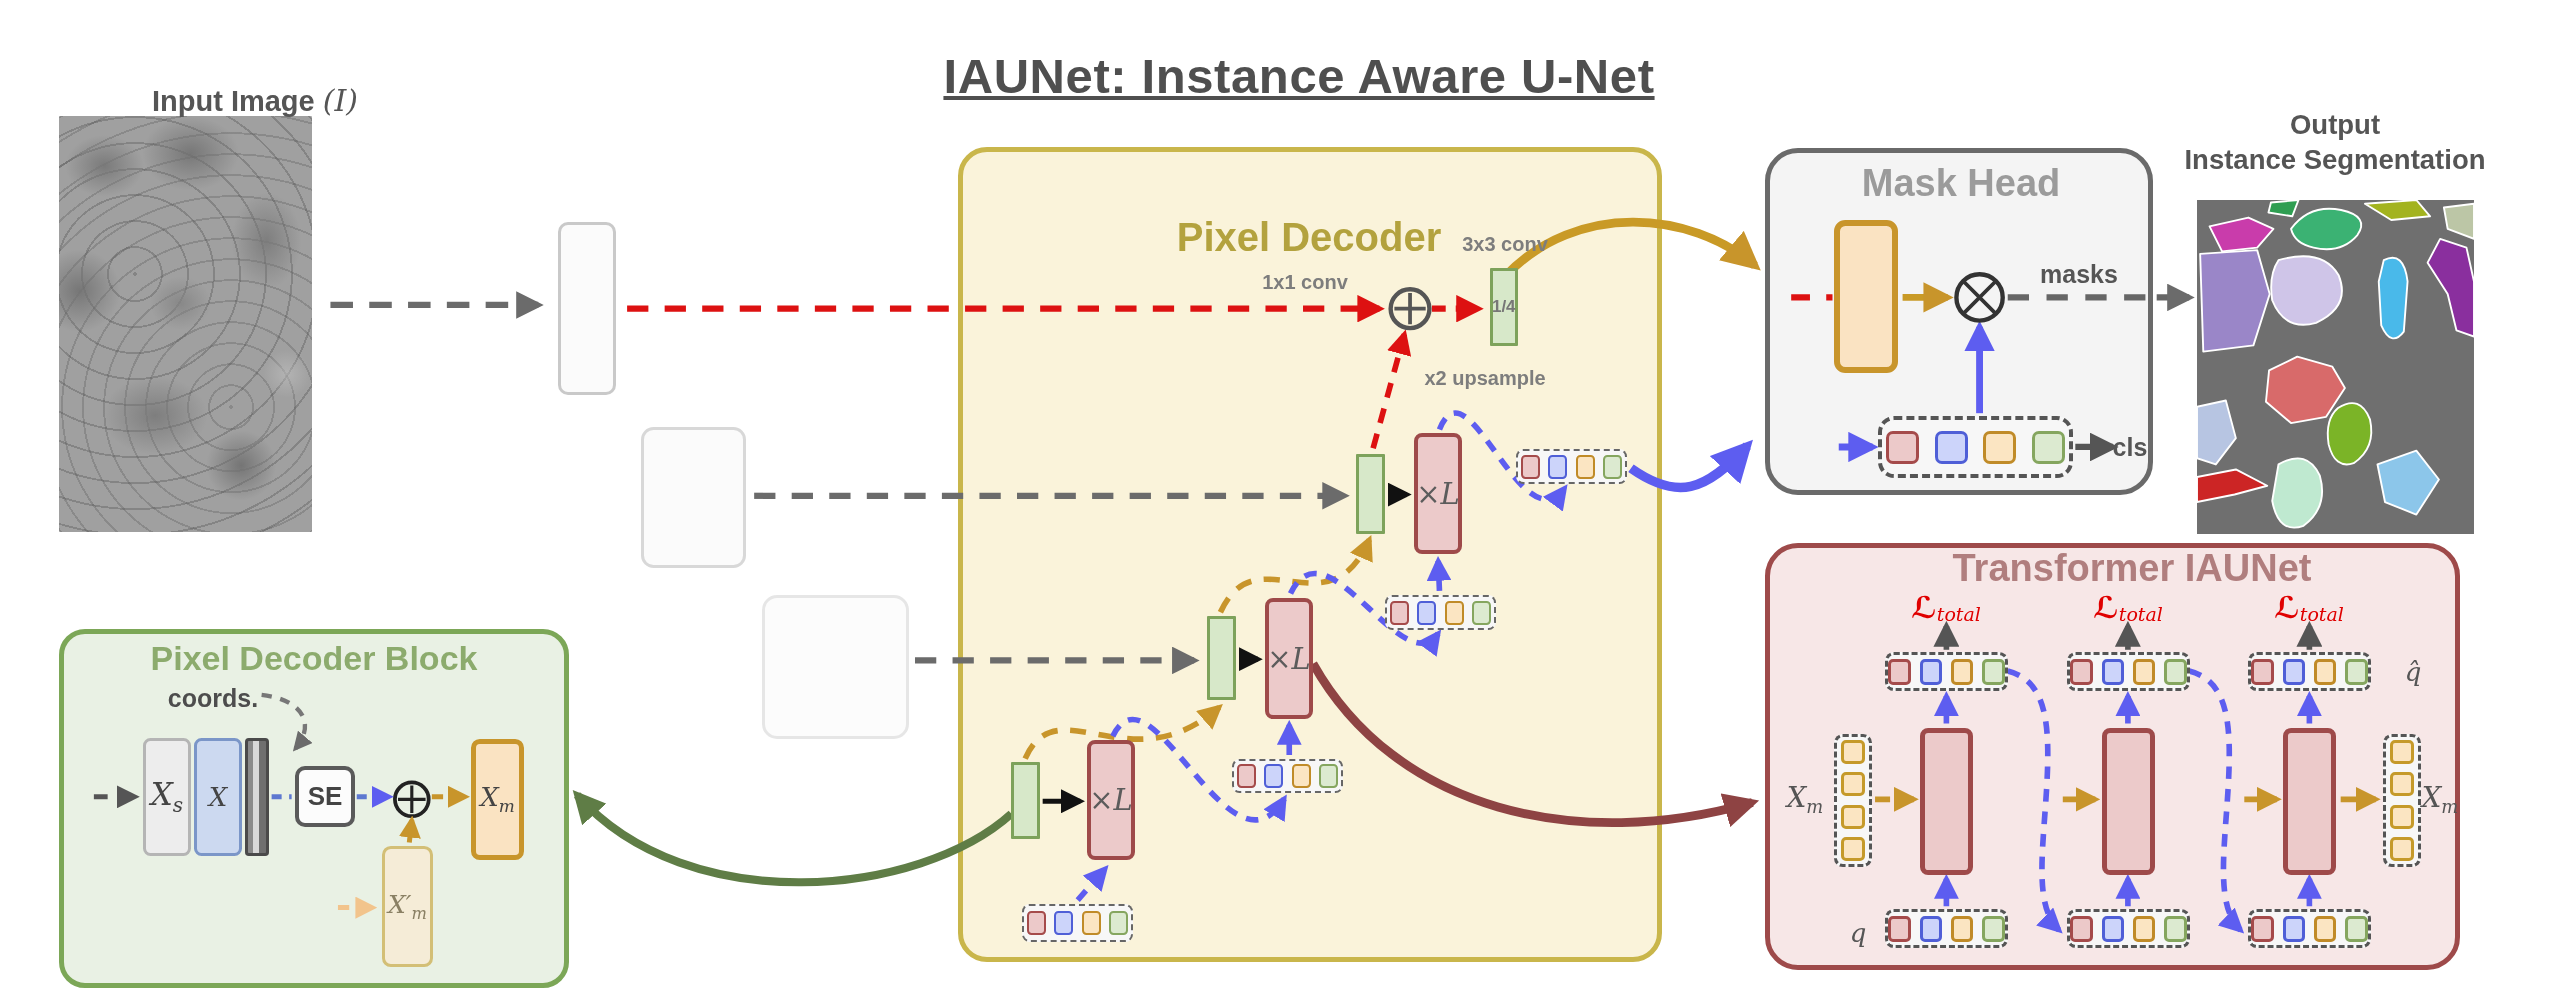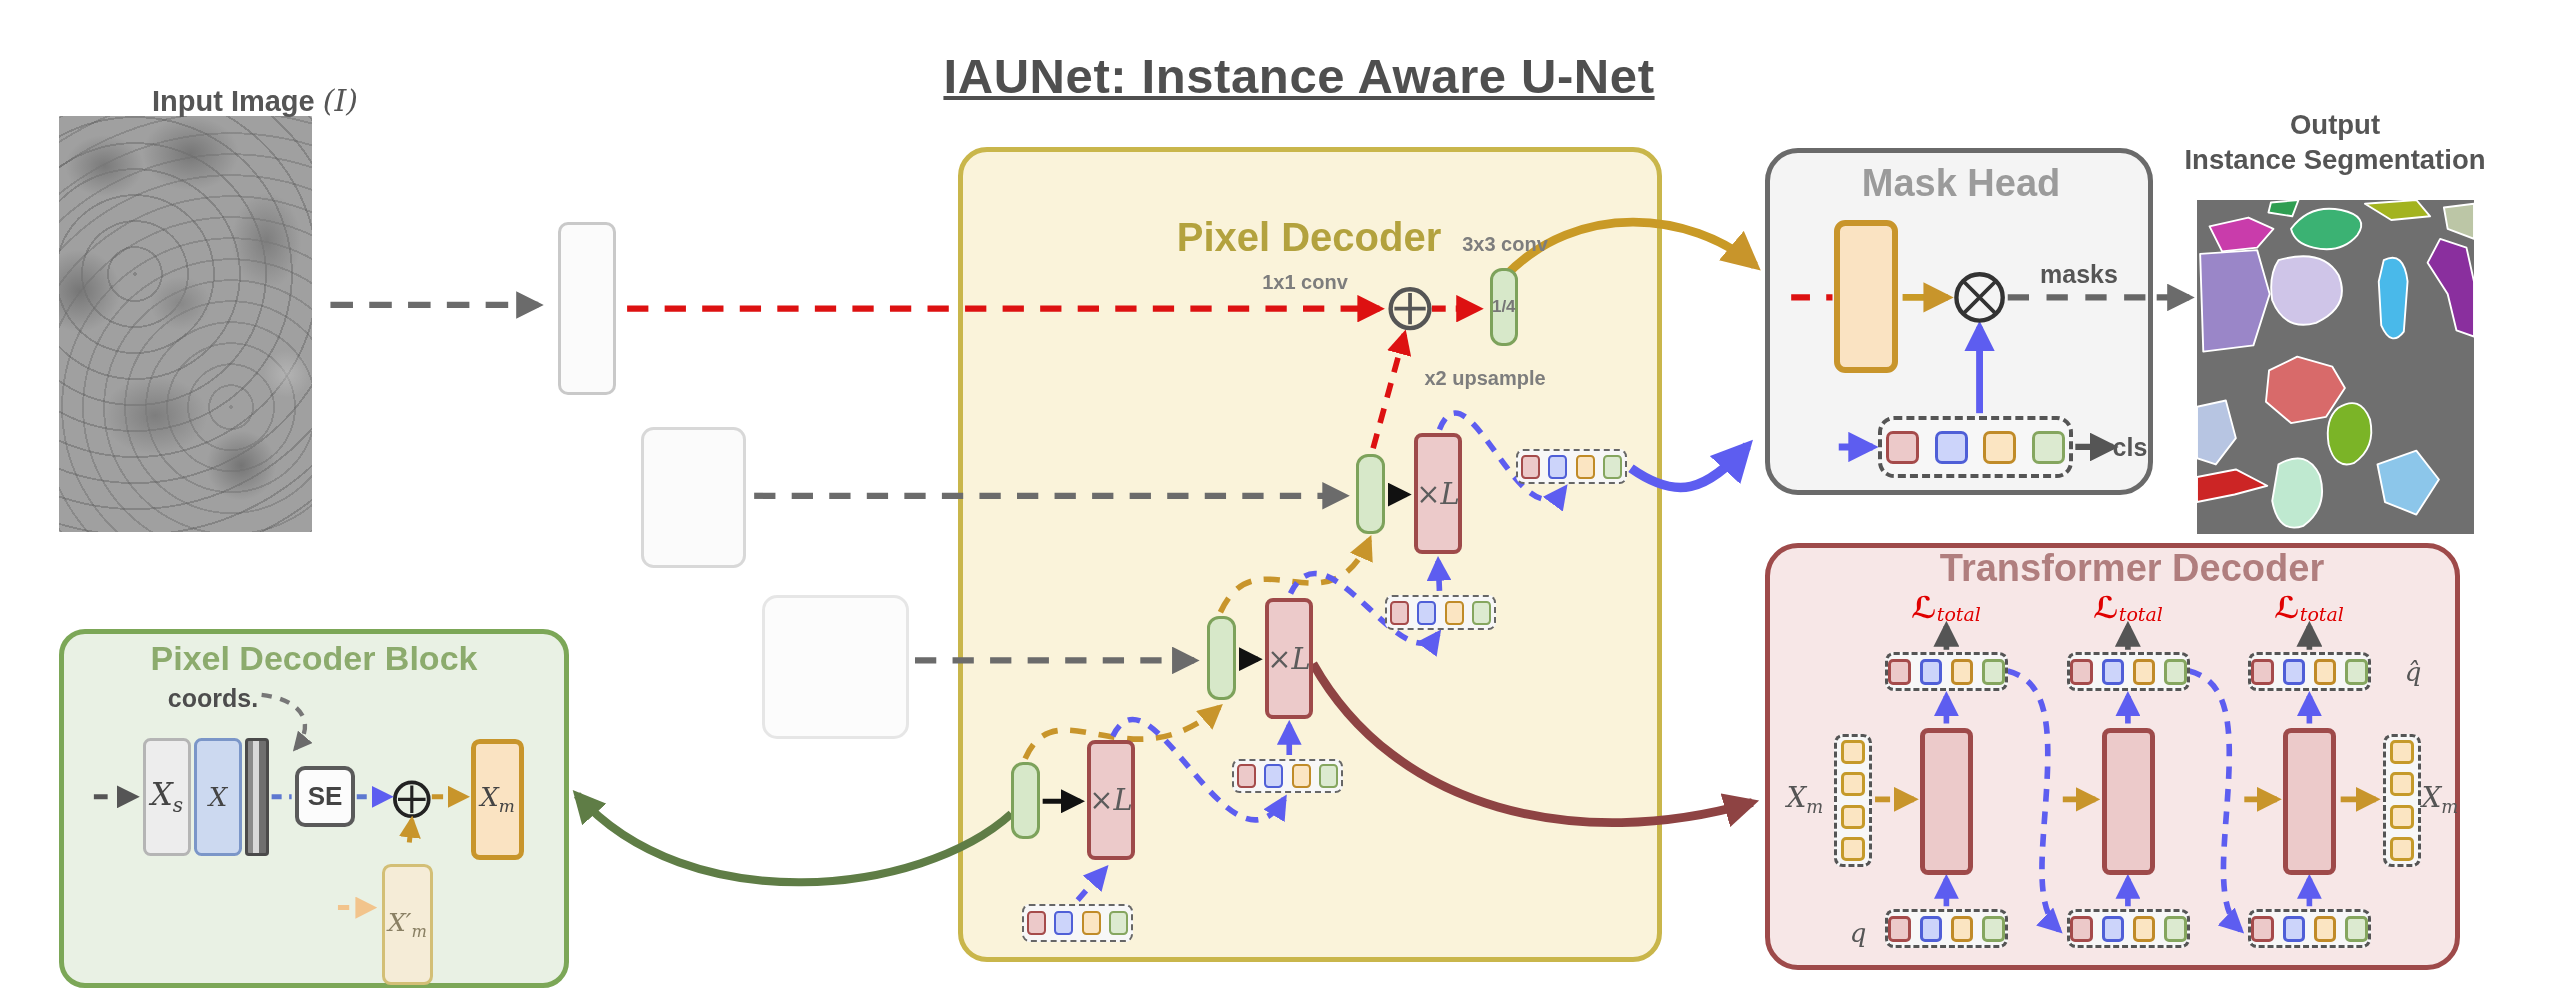--- a/index.html
+++ b/index.html
@@ -48,21 +48,21 @@
   .tok-gold{background:#fbe5c2;border:3.1px solid #c59a2a;}
   .grp-sm{border:2.5px dashed #666;border-radius:7.5px;gap:8.1px;}
   .grp-sm .tok{width:19px;height:24px;border-radius:4.4px;}
   .grp-td{border:3.8px dashed #555;border-radius:8.8px;gap:8.8px;}
   .grp-td .tok{width:22.5px;height:26px;border-radius:5px;border-width:3.1px;}
   .grp-cls{border:4.4px dashed #555;border-radius:16.3px;gap:15.6px;}
   .grp-cls .tok{width:33px;height:33px;border-radius:6.9px;border-width:3.8px;}
   .grp-v{border:3.8px dashed #555;border-radius:8.8px;flex-direction:column;gap:8.1px;}
   .grp-v .tok{width:24px;height:24px;border-radius:5px;}
 
-  .greenblk{background:#d7e8c9;border:3.1px solid #7da25b;border-radius:12px;}
+  .greenblk{background:#d7e8c9;border:3.1px solid #7da25b;border-radius:1px;}
   .redblk{background:#eccaca;border:4.4px solid #9e4a4a;border-radius:8.1px;}
   .xl-text{font-family:"DejaVu Serif", serif;font-style:italic;font-size:29px;color:#5c5c5c;}
 </style>
 </head>
 <body>
 
 <div class="panel photo" style="left:59px;top:116px;width:253px;height:416px;"></div>
 
 <div class="panel enc" style="left:558px;top:222px;width:58px;height:173px;border-radius:10px;"></div>
 <div class="panel enc" style="left:641px;top:427px;width:105px;height:141px;border-radius:12.5px;opacity:.85;border-color:#d2d2d2;"></div>
@@ -272,21 +272,21 @@
 <div class="item" style="left:1834px;top:220px;width:64px;height:153px;background:#fae3c2;border:6.3px solid #c8952b;border-radius:11.3px;"></div>
 <div class="lbl" style="left:2079px;top:274px;font-size:25px;font-weight:600;color:#555;">masks</div>
 <div class="item grp grp-cls" style="left:1878px;top:416px;width:195px;height:62px;">
     <div class="tok tok-red"></div>
     <div class="tok tok-blue"></div>
     <div class="tok tok-orange"></div>
     <div class="tok tok-green"></div>
   </div>
 <div class="lbl" style="left:2130px;top:447px;font-size:25px;font-weight:600;color:#555;">cls</div>
 
-<div class="lbl sec-title" style="left:2132px;top:568px;font-size:38px;color:#b07e7e;">Transformer Decoder</div>
+<div class="lbl sec-title" style="left:2132px;top:568px;font-size:38px;color:#b07e7e;">Transformer IAUNet</div>
 
 <div class="lbl" style="left:1946px;top:607px;color:#e00000;">
   <span class="math" style="font-size:30px;font-weight:bold;font-family:'DejaVu Sans',sans-serif;">ℒ</span><sub class="math" style="font-size:19px;">total</sub>
 </div>
 <div class="lbl" style="left:2128px;top:607px;color:#e00000;">
   <span class="math" style="font-size:30px;font-weight:bold;font-family:'DejaVu Sans',sans-serif;">ℒ</span><sub class="math" style="font-size:19px;">total</sub>
 </div>
 <div class="lbl" style="left:2309px;top:607px;color:#e00000;">
   <span class="math" style="font-size:30px;font-weight:bold;font-family:'DejaVu Sans',sans-serif;">ℒ</span><sub class="math" style="font-size:19px;">total</sub>
 </div>
@@ -363,16 +363,16 @@
 <div class="item ctr" style="left:194px;top:738px;width:48px;height:118px;background:#ccd9f0;border:3.8px solid #7b96c8;border-radius:7.5px;">
   <span class="math" style="font-size:26px;color:#444;">X</span>
 </div>
 <div class="item" style="left:245px;top:738px;width:24px;height:118px;border:3.1px solid #4a4a4a;border-radius:3.8px;background:linear-gradient(90deg,#8a8a8a 0 30%,#d8d8d8 30% 60%,#6f6f6f 60% 100%);"></div>
 <div class="item ctr" style="left:295px;top:766px;width:60px;height:61px;background:#fcfcfc;border:4.4px solid #5a5a5a;border-radius:10px;">
   <span style="font-size:26px;font-weight:bold;color:#444;">SE</span>
 </div>
 <div class="item ctr" style="left:471px;top:739px;width:53px;height:121px;background:#fae3c2;border:5px solid #c8952b;border-radius:8.8px;">
   <span class="math" style="font-size:26px;color:#444;"><span>X</span><sub>m</sub></span>
 </div>
-<div class="item ctr" style="left:382px;top:864px;width:51px;height:121px;background:#f5ecd7;border:3.8px solid #d3bf76;border-radius:8.8px;">
+<div class="item ctr" style="left:382px;top:846px;width:51px;height:121px;background:#f5ecd7;border:3.8px solid #d3bf76;border-radius:8.8px;">
   <span class="math" style="font-size:25px;color:#8a8064;"><span>X</span><span>′</span><sub>m</sub></span>
 </div>
 
 
 </body></html>

